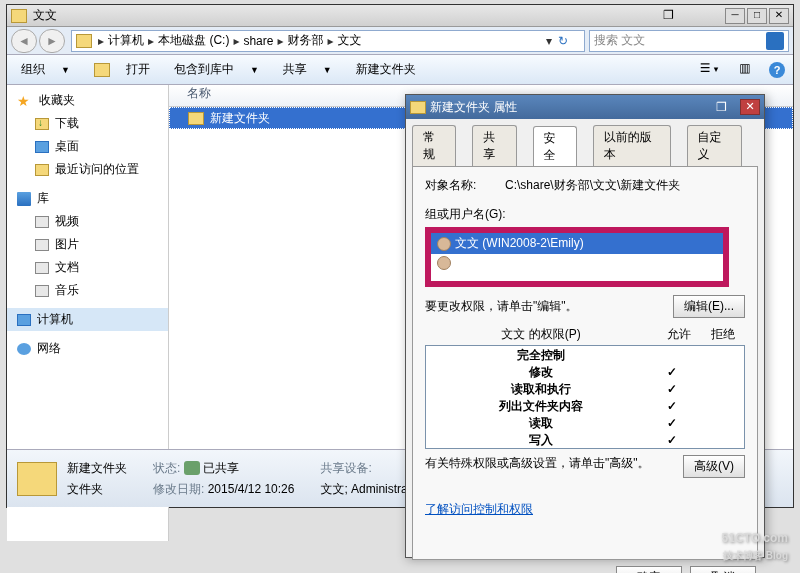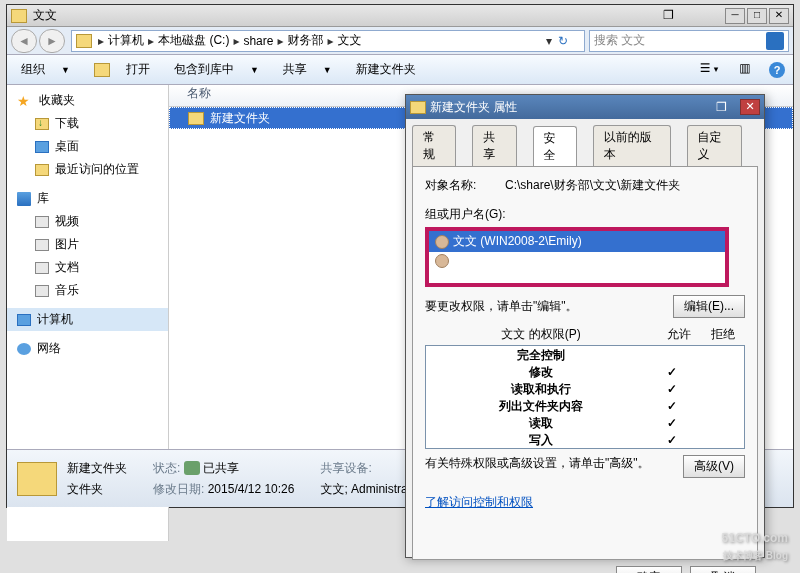--- a/index.html
+++ b/index.html
@@ -73,35 +73,35 @@
     .props-close { width: 20px; height: 16px; background: #c04040; border: 1px solid #803030; color: #fff; text-align: center; line-height: 12px; cursor: pointer; font-size: 11px; }
     .props-cascade { width: 18px; margin-right: 6px; }
     
     .tabs { display: flex; padding: 6px 6px 0 6px; }
     .tab { padding: 3px 10px; border: 1px solid #999; border-bottom: none; background: #ece9e2; margin-right: 16px; border-radius: 3px 3px 0 0; cursor: pointer; }
     .tab.active { background: #fff; position: relative; top: 1px; }
     .tab-body { margin: 0 6px 6px 6px; border: 1px solid #999; background: #f8f8f8; padding: 10px 12px; height: 394px; position: relative; }
     
     .prop-row { display: flex; margin-bottom: 12px; }
     .prop-lab { width: 80px; }
-    .user-list { border: 4px solid #be185d; background: #fff; height: 60px; margin: 4px 16px 8px 0; overflow: hidden; }
+    .user-list { border: 6px solid #be185d; background: #fff; height: 60px; margin: 4px 16px 8px 0; overflow: hidden; }
     .ul-item { padding: 2px 6px; display: flex; align-items: center; gap: 4px; }
     .ul-item.sel { background: #3470cf; color: #fff; }
     .user-head { width: 14px; height: 14px; border-radius: 50%; background: #d8b898; border: 1px solid #a08060; }
     .edit-row { display: flex; align-items: center; margin-bottom: 8px; }
     .btn { padding: 2px 10px; border: 1px solid #888; background: linear-gradient(#fff, #e0e0e0); cursor: pointer; border-radius: 0; }
     .perm-hdr { display: flex; margin: 6px 0 2px 0; }
     .perm-hdr span:first-child { flex: 1; }
     .perm-hdr span { width: 44px; text-align: center; }
     .perm-list { border: 1px solid #7a92ab; background: #fff; height: 104px; }
     .pl-row { display: flex; padding: 1px 6px 0px 6px; line-height: 16px; }
     .pl-row span:first-child { flex: 1; }
     .pl-row span { width: 44px; text-align: center; font-weight: bold; }
     .adv-row { display: flex; align-items: flex-start; margin-top: 6px; gap: 10px; }
-    .link { color: #0050c0; text-decoration: underline; cursor: pointer; display: inline-block; margin-top: 16px; }
+    .link { color: #0050c0; text-decoration: underline; cursor: pointer; display: inline-block; margin-top: 23px; }
     .dlg-btns { display: flex; gap: 8px; justify-content: flex-end; margin: 6px 8px; }
     
     
     .watermark { position: absolute; right: 12px; bottom: 10px; color: rgba(220,220,220,.9); font-size: 28px; font-weight: bold; font-family: Arial; text-shadow: 1px 1px 3px rgba(0,0,0,.4); text-align: right; }
     .watermark .sub { font-size: 10px; display: block; }
   </style>
 </head>
 <body>
 
 <div class="explorer">

